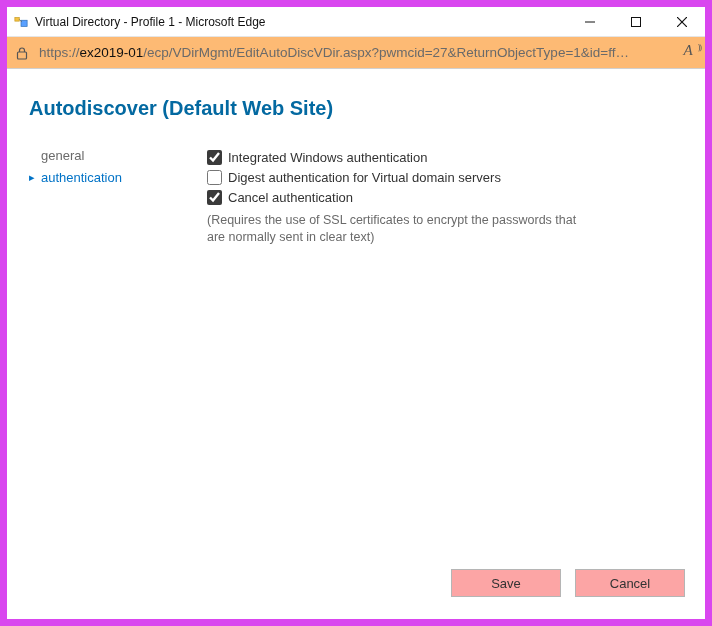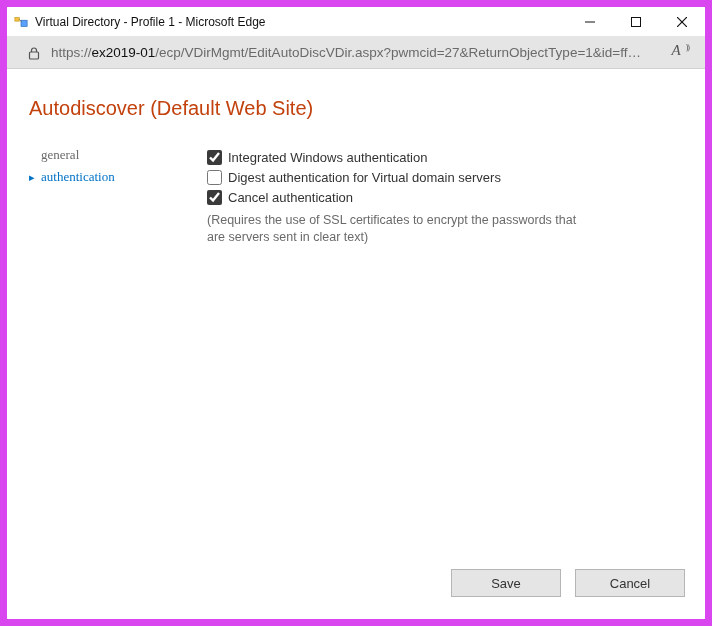--- a/index.html
+++ b/index.html
@@ -8,46 +8,46 @@
 
   
   .titlebar { display: flex; align-items: center; height: 30px; background: #fff; border-bottom: 1px solid #e5e5e5; }
   .titlebar .favicon { width: 16px; height: 16px; margin: 0 6px 0 6px; display: inline-flex; align-items: center; justify-content: center; }
   .titlebar .title { font-size: 12px; color: #111; flex: 0 0 auto; }
   .titlebar .spacer { flex: 1 1 auto; }
   .winbtn { width: 46px; height: 30px; display: flex; align-items: center; justify-content: center; color: #111; }
   .winbtn svg, .winbtn .shape { pointer-events: none; }
 
   
-  .addrbar { display: flex; align-items: center; height: 32px; background: #e5e5e5; border-bottom: 1px solid #d0d0d0; padding: 0 18px; gap: 8px; }
+  .addrbar { display: flex; align-items: center; height: 32px; background: #fdba74; border-bottom: 1px solid #d0d0d0; padding: 0 6px; gap: 8px; }
   .lock { width: 18px; height: 18px; display: flex; align-items: center; justify-content: center; color: #555; }
   .url { flex: 1 1 auto; font-size: 13.5px; color: #6a6a6a; white-space: nowrap; overflow: hidden; text-overflow: ellipsis; }
   .url .host { color: #111; }
   .read-aloud { width: 22px; height: 22px; color: #555; font-style: italic; font-family: Georgia, serif; position: relative; font-size: 15px; text-align: center; }
   .read-aloud::after { content: "))"; font-size: 8px; position: absolute; top: 1px; right: -2px; letter-spacing: -1px; font-style: normal; }
 
   
   .content { flex: 1 1 auto; display: flex; flex-direction: column; padding: 0 0 0 0; }
-  .page-title { font-size: 20px; color: #c2410c; font-weight: 400; padding: 28px 0 24px 22px; }
+  .page-title { font-size: 20px; color: #0369a1; font-weight: 700; padding: 28px 0 24px 22px; }
 
   .body { flex: 1 1 auto; display: flex; }
-  .sidenav { width: 200px; padding-left: 22px; font-size: 13px; font-family: Liberation Serif, serif; }
+  .sidenav { width: 200px; padding-left: 22px; font-size: 13px; }
   .sidenav .item { display: flex; align-items: center; height: 22px; color: #6a6a6a; cursor: pointer; }
   .sidenav .item.active { color: #0072c6; }
   .sidenav .caret { width: 10px; display: inline-block; font-size: 11px; margin-right: 2px; visibility: hidden; }
   .sidenav .item.active .caret { visibility: visible; }
 
   .main { flex: 1 1 auto; padding-right: 30px; font-size: 13px; color: #333; padding-top: 6px; }
   .checkrow { display: flex; align-items: flex-start; height: 20px; margin-bottom: 0px; }
   .checkrow input { width: 15px; height: 15px; margin-right: 6px; accent-color: #3a3a3a; }
   .hint { color: #6a6a6a; font-size: 12.5px; padding-left: 0; margin-top: 2px; max-width: 390px; line-height: 1.35; }
 
   
   .footer { display: flex; justify-content: flex-end; gap: 14px; padding: 0 20px 22px 0; }
-  .btn { width: 110px; height: 28px; border: 1px solid #b5b5b5; background: #e5e5e5; font-size: 13px; color: #333; cursor: pointer; }
+  .btn { width: 110px; height: 28px; border: 1px solid #b5b5b5; background: #fca5a5; font-size: 13px; color: #333; cursor: pointer; }
 </style>
 </head>
 <body>
 
 <div class="window">
 
   <div class="titlebar">
     <span class="favicon">
       <svg width="14" height="14" viewBox="0 0 16 16">
         <rect x="1" y="3" width="5" height="4" fill="#f5c242" stroke="#c79a1e" stroke-width="0.8"></rect>
@@ -107,21 +107,21 @@
           <span>Integrated Windows authentication</span>
         </label>
         <label class="checkrow">
           <input type="checkbox" style="">
           <span>Digest authentication for Virtual domain servers</span>
         </label>
         <label class="checkrow">
           <input type="checkbox" checked="" style="">
           <span>Cancel authentication</span>
         </label>
-        <div class="hint">(Requires the use of SSL certificates to encrypt the passwords that are servers sent in clear text)</div>
+        <div class="hint">(Requires the use of SSL certificates to encrypt the passwords that are normally sent in clear text)</div>
       </div>
     </div>
     <div class="footer">
       <button class="btn">Save</button>
       <button class="btn">Cancel</button>
     </div>
   </div>
 </div>
 
 </body></html>

